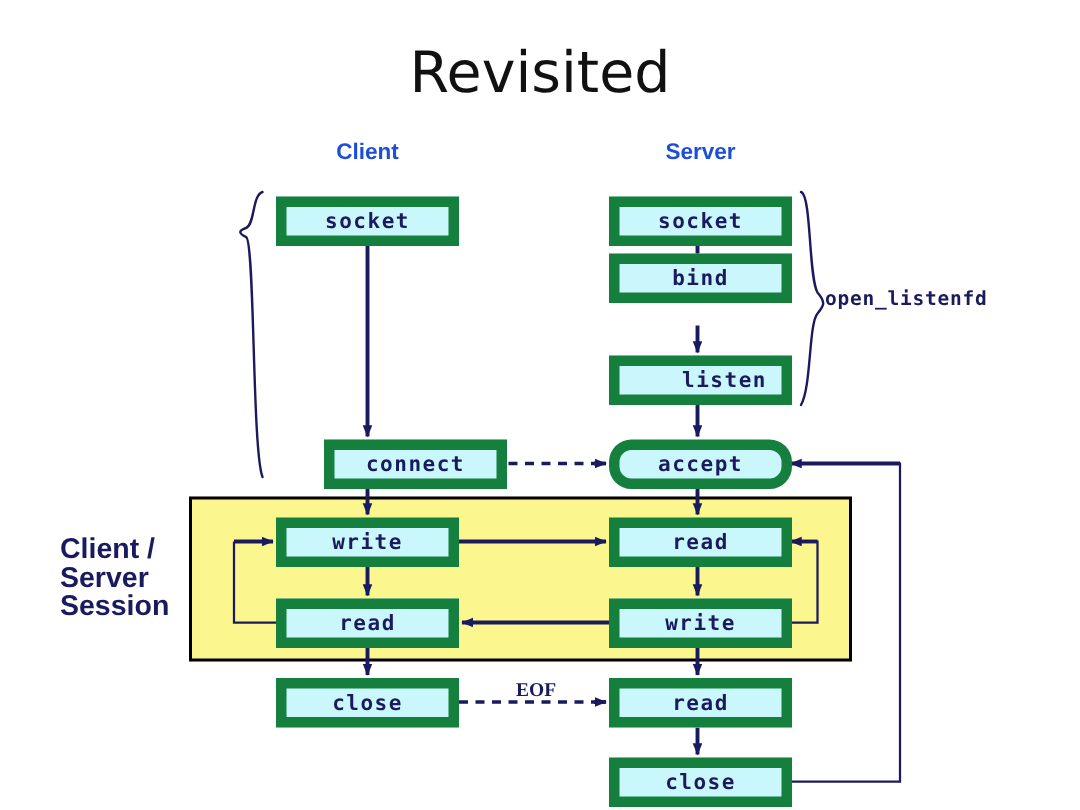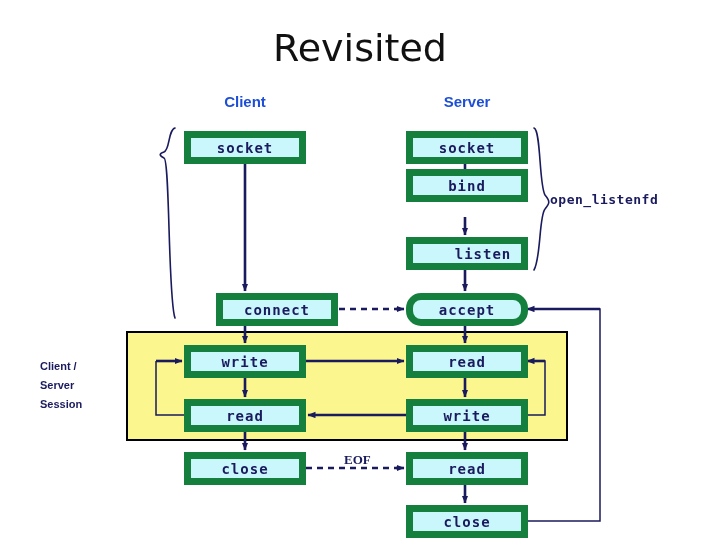--- a/index.html
+++ b/index.html
@@ -31,21 +31,21 @@
     position:absolute;background:#fbf68d;border:2px solid #000000;
     box-sizing:border-box;
   }
   .sidelabel{
     position:absolute;
     font-family:"DejaVu Sans Mono","Liberation Mono",monospace;
     font-size:13px;font-weight:700;color:#1a1a5e;letter-spacing:.5px;
     white-space:nowrap;
   }
   .plainlabel{
-    position:absolute;font-size:11px;font-weight:700;color:#1a1a5e;
+    position:absolute;font-size:19px;font-weight:700;color:#1a1a5e;
     font-family:"Liberation Sans", sans-serif;line-height:19px;
     white-space:pre-line;
   }
   .connlabel{
     position:absolute;font-size:14.5px;font-weight:400;color:#1a1a5e;
     font-family:"Liberation Sans", sans-serif;line-height:19px;
     text-align:center;white-space:pre-line;
   }
   .eoflabel{
     position:absolute;font-size:13px;font-weight:700;color:#1a1a5e;

